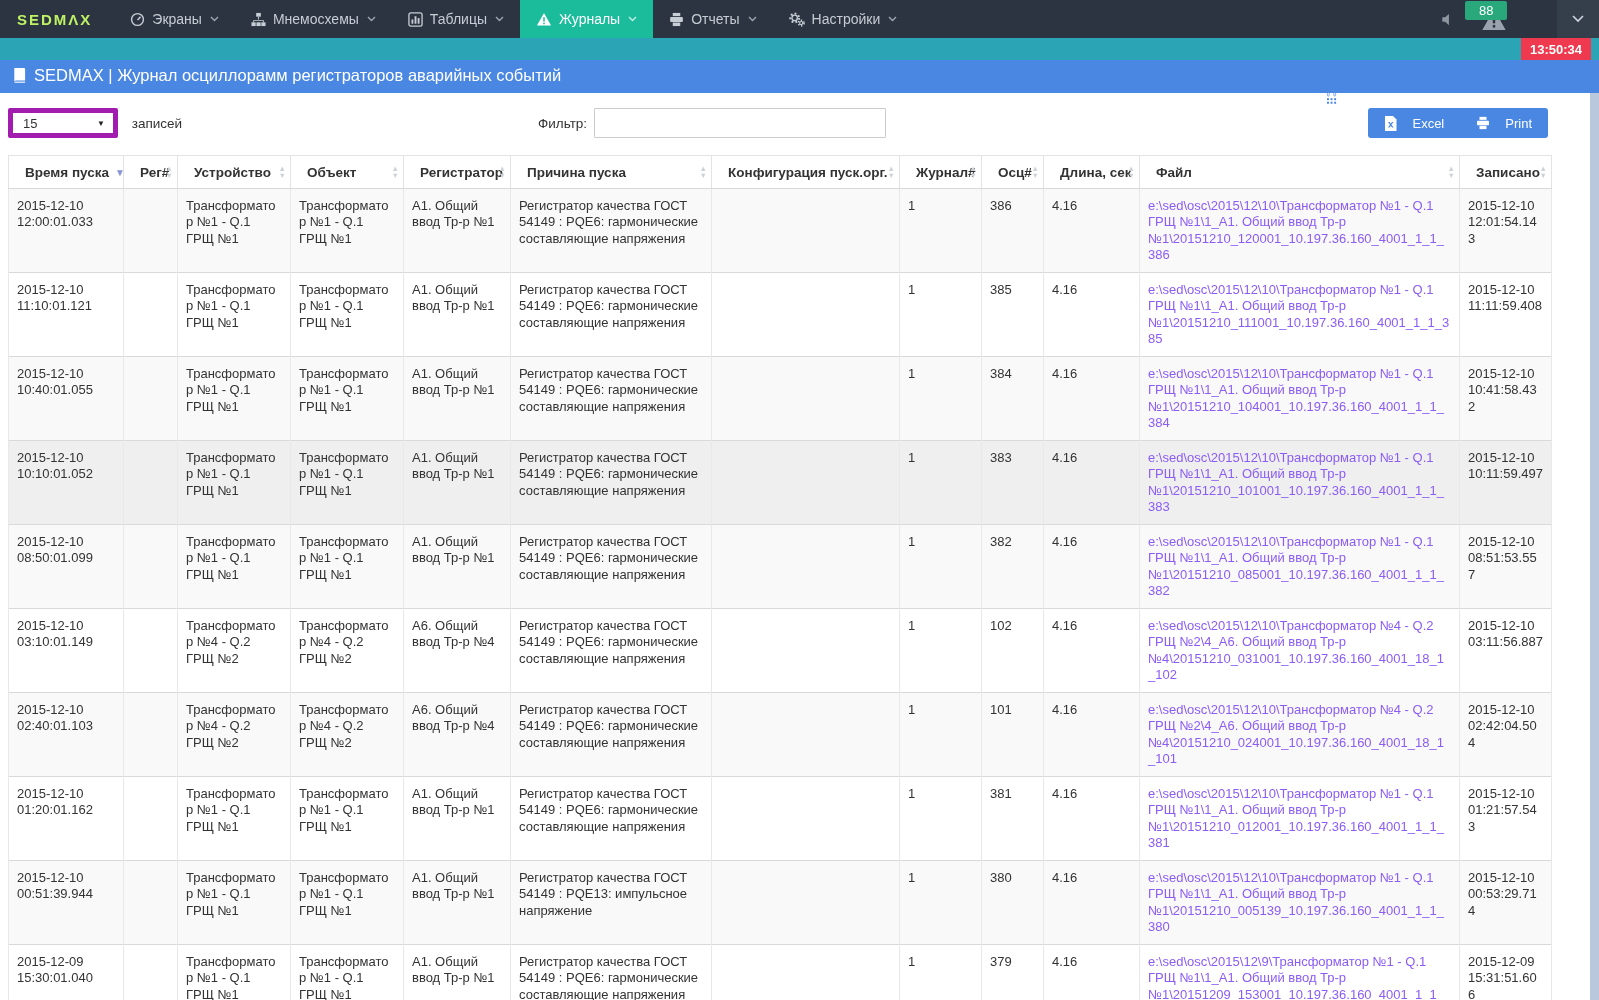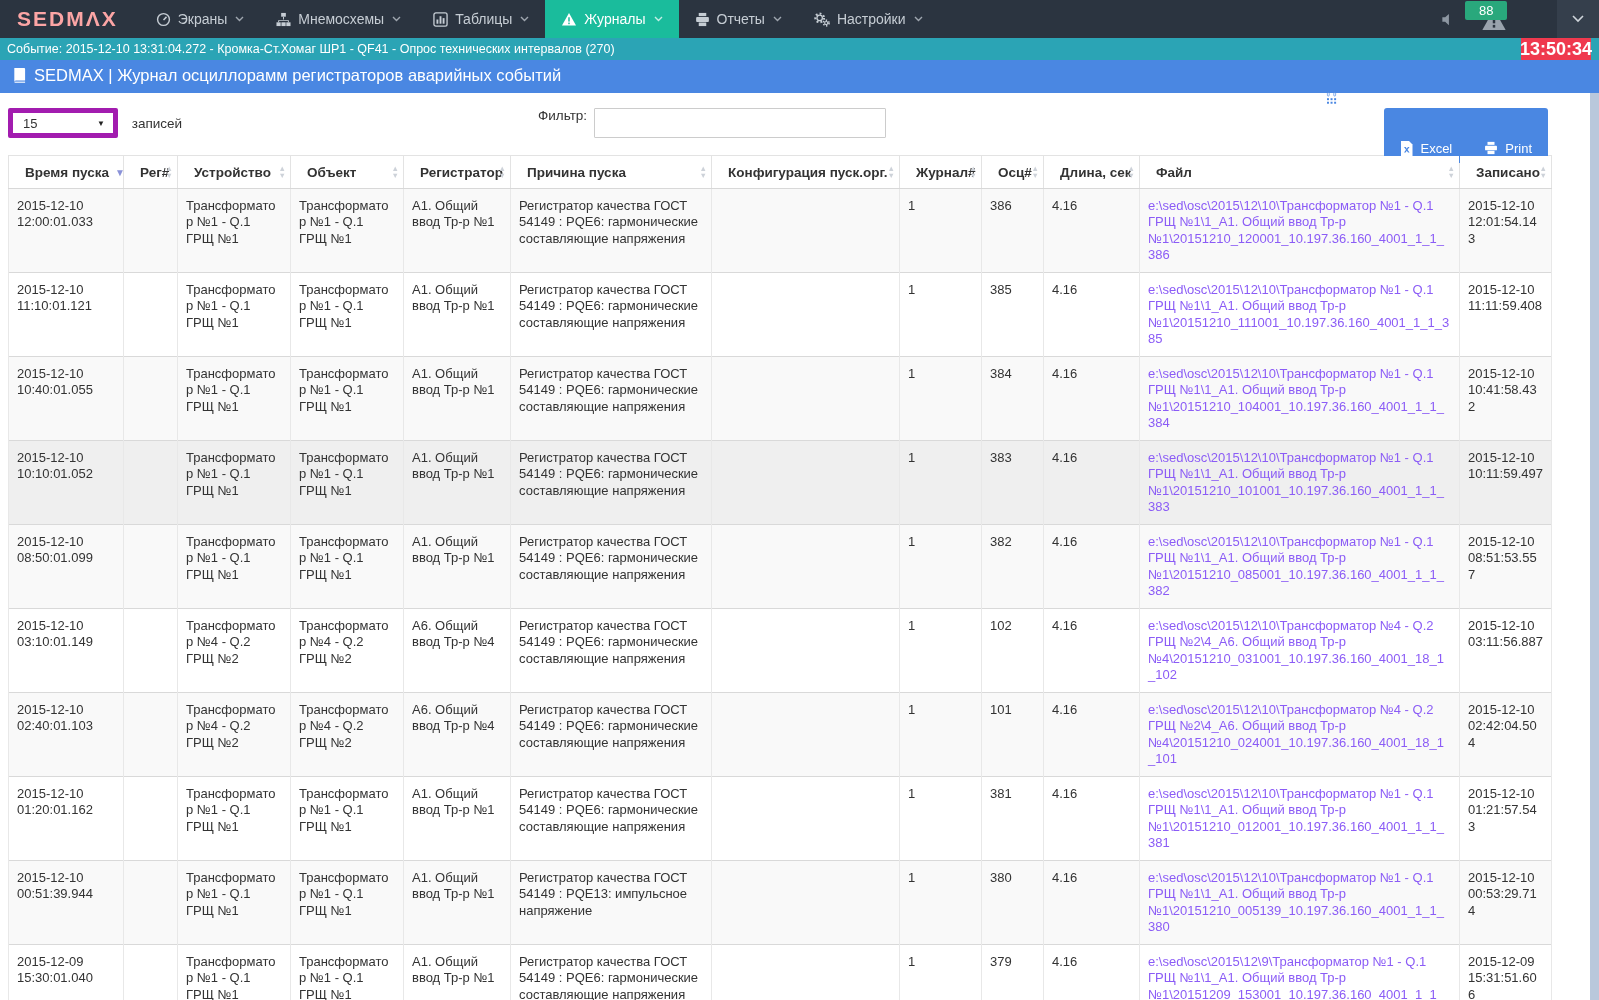--- a/index.html
+++ b/index.html
@@ -1,50 +1,50 @@
 <!DOCTYPE html>
 <html><head>
 <meta charset="utf-8">
 <style>
   * { margin:0; padding:0; box-sizing:border-box; }
   html,body { width:1599px; height:1000px; overflow:hidden; }
   body { font-family:"Liberation Sans", sans-serif; background:#fff; position:relative; }
 
   
   .navbar { height:38px; background:#2b3440; display:flex; align-items:stretch; position:relative; }
-  .brand { color:#fca5a5; font-size:21px; font-weight:bold; letter-spacing:2px; padding:0 22px 0 17px; display:flex; align-items:center; }
+  .brand { color:#bef264; font-size:15px; font-weight:bold; letter-spacing:2px; padding:0 22px 0 17px; display:flex; align-items:center; }
   .nav-item { display:flex; align-items:center; gap:7px; padding:0 16px; color:#c6cdd4; font-size:14px; cursor:pointer; }
   .nav-item.active { background:#1abc9c; color:#fff; }
   .nav-icon { display:flex; align-items:center; }
   .nav-caret { display:flex; align-items:center; opacity:.75; margin-left:1px; }
   .nav-right { position:absolute; right:0; top:0; height:38px; display:flex; align-items:center; }
   .icon-volume { margin-right:26px; color:#8d97a2; display:flex; }
   .alarm-wrap { position:relative; margin-right:50px; display:flex; }
   .alarm-badge { position:absolute; top:-7px; left:-16px; background:#27a握b76; background:#29a87c; color:#fff; font-size:13px; padding:2px 14px; border-radius:2px; z-index:2; }
   .nav-dd { width:42px; height:38px; background:#353f4c; display:flex; align-items:center; justify-content:center; }
 
   
   .event-bar { height:22px; background:#2ba4b5; color:#fff; font-size:12.5px; display:flex; align-items:center; padding-left:7px; position:relative; }
-  .clock-badge { position:absolute; right:8px; top:0; height:22px; width:70px; background:#ef394e; color:#fff; font-weight:bold; font-size:18px; display:flex; align-items:center; justify-content:center; }
+  .clock-badge { position:absolute; right:8px; top:0; height:22px; width:70px; background:#ef394e; color:#fff; font-weight:bold; font-size:13px; display:flex; align-items:center; justify-content:center; }
 
   
   .title-bar { height:33px; background:#4a87e2; color:#fff; display:flex; align-items:center; justify-content:space-between; padding:0 14px 2px 12px; }
   .title-left { display:flex; align-items:center; gap:8px; font-size:16.5px; }
   .title-right { display:flex; align-items:center; gap:7px; font-size:13.5px; cursor:pointer;margin-top:48px; }
 
   
   .controls { margin:15px 8px 0; height:30px; position:relative; font-size:13.5px; color:#333; }
   .page-size { width:110px; height:30px; border:5px solid #a21caf; border-radius:2px; display:inline-flex; align-items:center; padding:0 10px; position:relative; font-size:13px; vertical-align:middle; background:#fff; cursor:pointer; }
   .page-size .sel-arrow { position:absolute; right:8px; font-size:8px; color:#222; }
   .records-label { margin-left:10px; vertical-align:middle; }
-  .filter-wrap { position:absolute; left:530px; top:0; display:flex; align-items:flex-start; }
+  .filter-wrap { position:absolute; left:530px; top:0; display:flex; align-items:center; }
   .filter-label { margin-right:7px; }
   .filter-input { width:292px; height:30px; border:1px solid #ccc; border-radius:1px; font-size:13px; padding:0 8px; outline:none; }
   .btn-group { position:absolute; right:43px; top:0; display:flex; background:#4a87e2; border-radius:3px; }
-  .btn { height:30px; background:transparent; color:#fff; font-size:13px; font-family:inherit; display:flex; align-items:center; gap:7px; padding:0 16px; border:none; cursor:pointer;margin-top:25px; }
+  .btn { height:30px; background:transparent; color:#fff; font-size:13px; font-family:inherit; display:flex; align-items:center; gap:15px; padding:0 16px; border:none; cursor:pointer; }
 
   
   .table-wrap { margin:17px 0 0 8px; }
   table { border-collapse:collapse; table-layout:fixed; width:1543px; }
   th { font-size:13.5px; font-weight:bold; color:#333; text-align:left; padding:8px 18px 8px 16px; border:1px solid #e3e3e3; border-bottom:1px solid #d8d8d8; position:relative; background:#fff; height:33px; vertical-align:middle; cursor:pointer; white-space:nowrap; overflow:hidden; }
   .sort-both { position:absolute; right:4px; top:50%; transform:translateY(-50%); display:flex; flex-direction:column; color:#cdd2d9; font-size:7.5px; line-height:6.5px; }
   .sort-desc { display:inline-block; color:#8a92d8; font-size:10px; margin-left:6px; vertical-align:1px; }
   td { font-size:13px; color:#333; vertical-align:top; padding:8.5px 8px; border-left:1px solid #e8e8e8; border-right:1px solid #e8e8e8; line-height:16.5px; overflow-wrap:break-word; }
   tbody tr { border-top:1px solid #d9d9d9; height:66px; background:#fff; }
   tbody tr:nth-child(odd) { background:#f9f9f9; }
@@ -177,21 +177,20 @@
     </span>
     <span class="nav-dd">
       <svg width="12" height="8" viewBox="0 0 12 8">
           <path d="M1 1l5 5 5-5" stroke="#cfd5db" stroke-width="1.6" fill="none"></path>
         </svg>
     </span>
   </div>
 </div>
 
 <div class="event-bar">
-  <span>Событие:  2015-12-10 13:31:04.272 - Кромка-Ст.Хомаг ШР1 - QF41 - Опрос технических интервалов (270)</span>
   <span class="clock-badge">13:50:34</span>
 </div>
 
 <div class="title-bar">
   <div class="title-left">
     <span style="display:flex">
       <svg width="14" height="15" viewBox="0 0 14 16" fill="#fff">
           <path d="M2 0h10.5a1 1 0 0 1 1 1v12.2H3.6A1.6 1.6 0 0 0 2 14.8Z"></path>
           <path d="M2 14.8c0 .7.7 1.2 1.6 1.2h9.9v-1.7H3.6c-.9 0-1.6.2-1.6.5Z" opacity=".75"></path>
         </svg>

